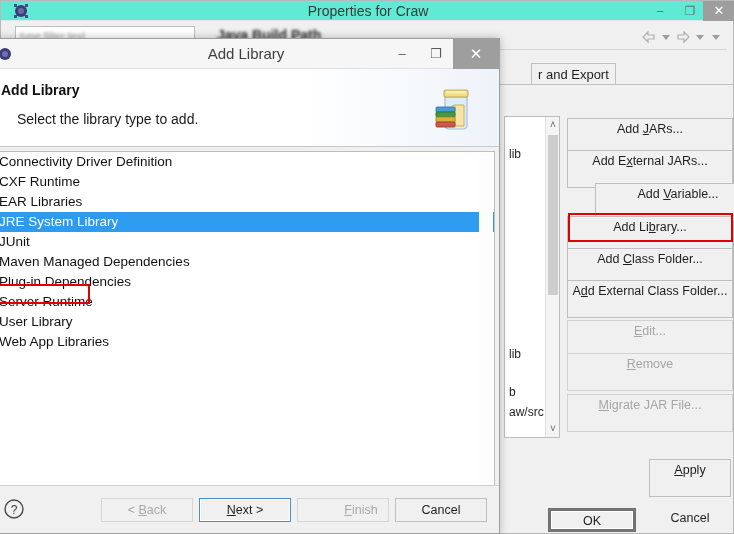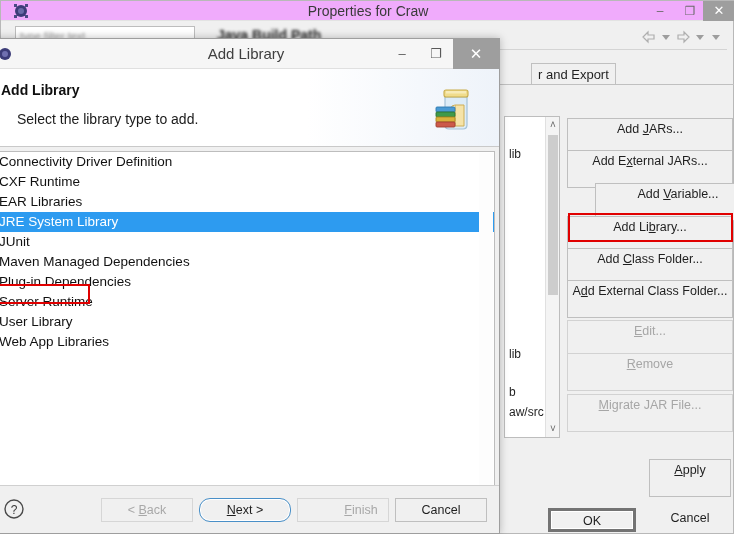--- a/index.html
+++ b/index.html
@@ -20,21 +20,21 @@
   #props-window {
     position: absolute; left: 0; top: 0;
     width: 734px; height: 534px;
     background: #f0f0f0;
     border: 1px solid #b8b8b8;
     box-sizing: border-box;
   }
   #props-titlebar {
     position: absolute; left: 0; top: 0;
     width: 734px; height: 20px;
-    background: #f0abfc;
+    background: #5eead4;
     border-bottom: 1px solid #e3e3e3;
     box-sizing: border-box;
   }
   #props-icon {
     position: absolute; left: 12px; top: 2px;
     width: 16px; height: 16px;
   }
   #props-title {
     position: absolute; left: 0; top: 0;
     width: 734px; height: 20px;
@@ -419,21 +419,21 @@
 
     <div id="dlg-footer">
       <span id="help-icon">
         <svg width="22" height="22" viewBox="0 0 22 22">
           <circle cx="11" cy="11" r="9" fill="none" stroke="#4a4a4a" stroke-width="1.4"></circle>
           <text x="11" y="15.5" font-family="Liberation Sans, sans-serif" font-size="12" fill="#3a3a3a" text-anchor="middle">?</text>
         </svg>
       </span>
       <div id="dlg-buttons">
           <div class="dlg-btn disabled" style="left: 108px;"><span>&lt; <span class="mn">B</span>ack</span></div>
-          <div class="dlg-btn focused" style="left: 206px; border-radius: 11px;"><span><span class="mn">N</span>ext &gt;</span></div>
+          <div class="dlg-btn focused" style="left: 206px;"><span><span class="mn">N</span>ext &gt;</span></div>
           <div class="dlg-btn disabled" style="left: 304px; padding-left: 36px;"><span><span class="mn">F</span>inish</span></div>
           <div class="dlg-btn" style="left: 402px;"><span>Cancel</span></div>
         </div>
     </div>
   </div>
 
   <div class="redbox" id="redbox-user-library" style="left:-2px; top:284px; width:92px; height:20px;"></div>
   <div class="redbox" id="redbox-add-library" style="left:568px; top:213px; width:165px; height:29px;"></div>
 
 </div>

